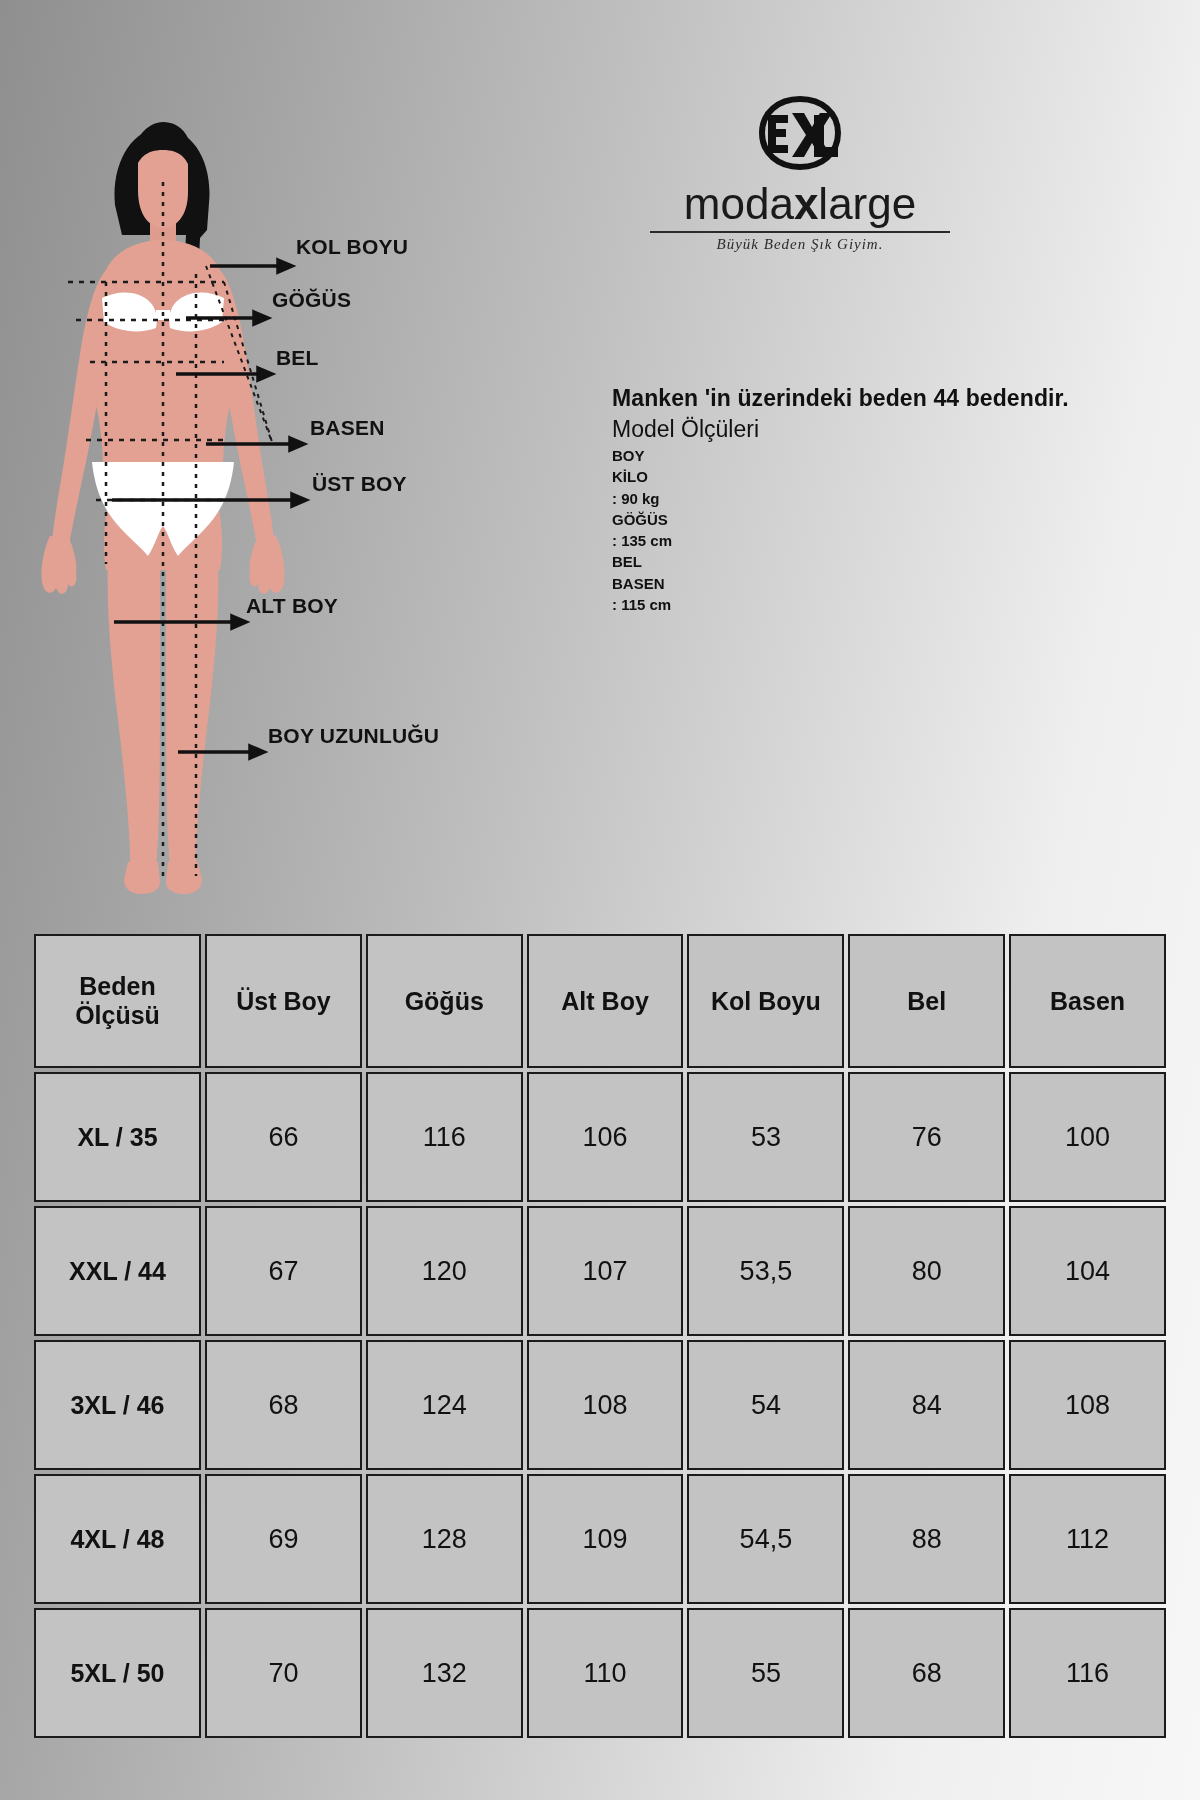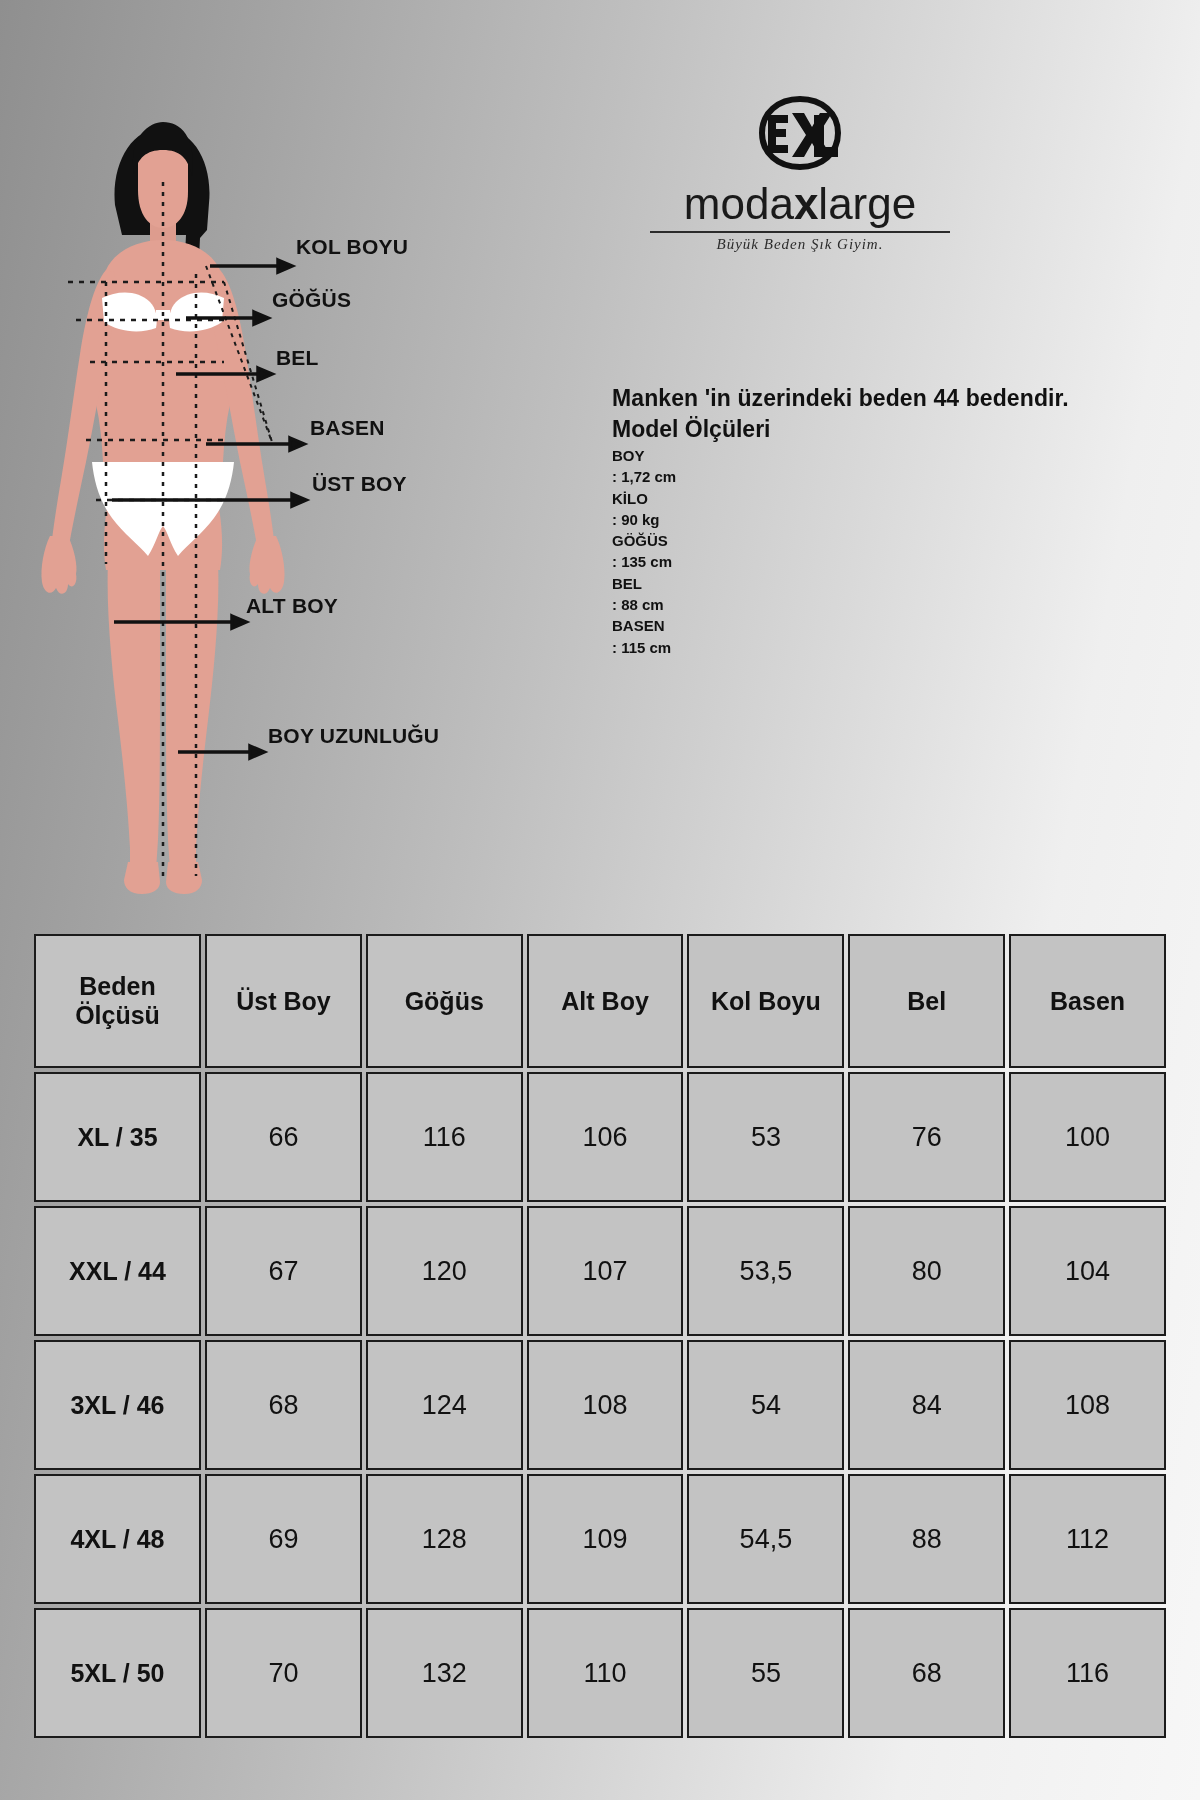--- a/index.html
+++ b/index.html
@@ -95,21 +95,21 @@
     color: #111;
   }
   #model-note {
     font-size: 23px;
     font-weight: bold;
     margin-bottom: 4px;
     letter-spacing: 0.1px;
   }
   #model-title {
     font-size: 23px;
-    font-weight: bold;
+    font-weight: normal;
     margin-bottom: 2px;
   }
   .mrow {
     display: flex;
     font-size: 15px;
     font-weight: bold;
     line-height: 1.42;
     flex-direction: column;
   }
   .mrow .k {
@@ -287,33 +287,31 @@
       <div id="logo-rule"></div>
       <div id="logo-tag">Büyük Beden Şık Giyim.</div>
     </div>
 
     <div id="model-info">
       <div id="model-note">Manken 'in üzerindeki beden 44 bedendir.</div>
       <div id="model-title">Model Ölçüleri</div>
 
       <div class="mrow">
         <span class="k">BOY</span>
-        <span class="v">: 1,72 cm</span>
       </div>
       <div class="mrow">
         <span class="k">KİLO</span>
         <span class="v">: 90 kg</span>
       </div>
       <div class="mrow">
         <span class="k">GÖĞÜS</span>
         <span class="v">: 135 cm</span>
       </div>
       <div class="mrow">
         <span class="k">BEL</span>
-        <span class="v">: 88 cm</span>
       </div>
       <div class="mrow">
         <span class="k">BASEN</span>
         <span class="v">: 115 cm</span>
       </div>
     </div>
   </div>
 
   <table id="size-table">
     <colgroup>

